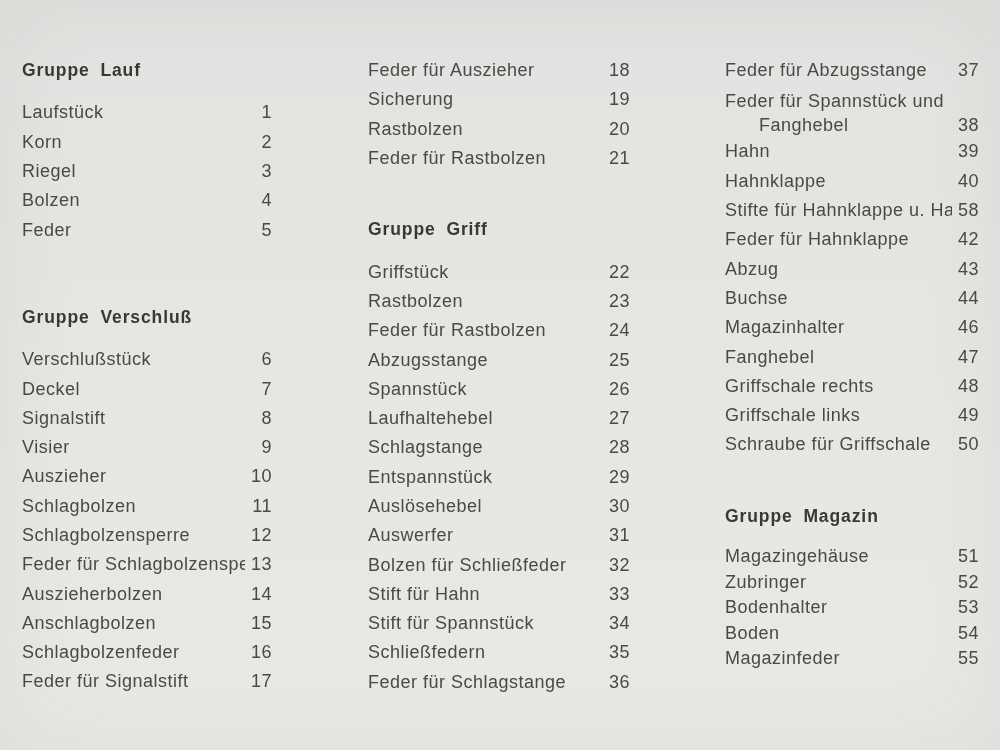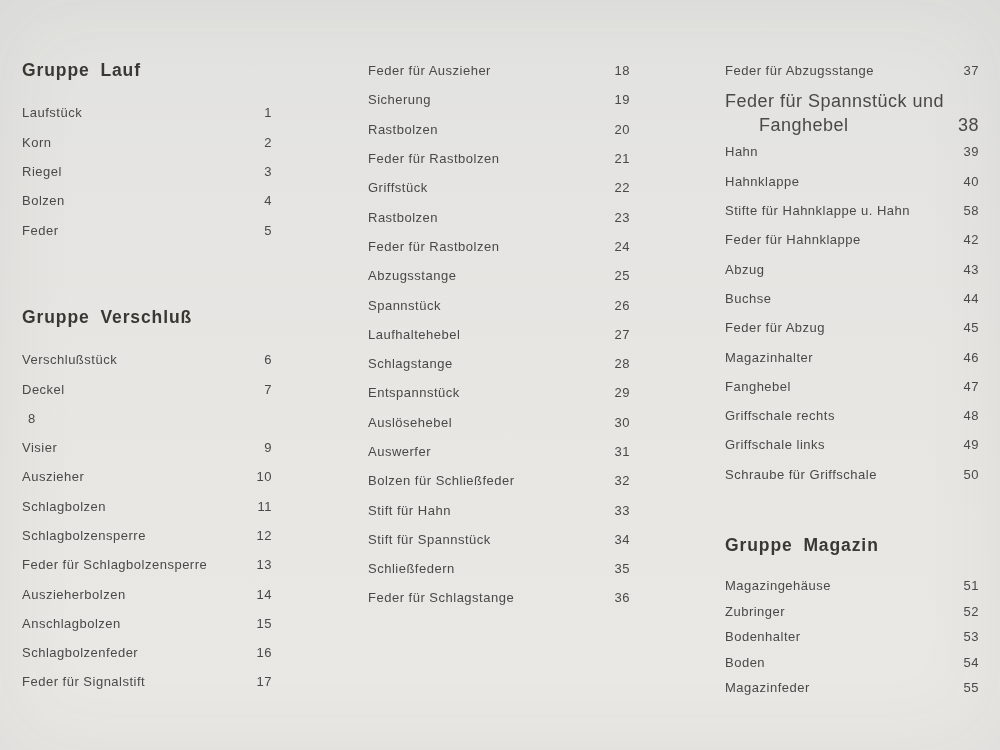--- a/index.html
+++ b/index.html
@@ -21,21 +21,21 @@
     height:29.3px;display:flex;align-items:center;
     font-weight:bold;font-size:17.5px;letter-spacing:0.9px;word-spacing:5px;
     color:var(--ink-strong,#3a3834);
     margin-bottom:13px;white-space:nowrap;
   }
   .block-heading:not(:first-child){margin-top:42px;}
   .block-spacer{height:16px;}
 
   .block-item{
     height:29.3px;display:flex;justify-content:space-between;align-items:center;
-    font-size:13px;letter-spacing:0.5px;white-space:nowrap;
+    font-size:18px;letter-spacing:0.5px;white-space:nowrap;
   }
   .col3 .block-heading ~ .block-item{height:25.5px;}
 
   .block-item2{
     height:52px;display:flex;justify-content:space-between;align-items:flex-end;
     font-size:18px;letter-spacing:0.5px;white-space:nowrap;
   }
   .i2-line{height:24px;line-height:24px;}
   .i2-indent{padding-left:34px;}
   .block-item2 .num{height:24px;line-height:24px;margin-top:16px;}
@@ -74,20 +74,21 @@
         <div class="block-heading">Gruppe Verschluß</div>
         <div class="block-item">
           <div class="label">Verschlußstück</div>
           <div class="num">6</div>
         </div>
         <div class="block-item">
           <div class="label">Deckel</div>
           <div class="num">7</div>
         </div>
         <div class="block-item">
+          <div class="label">Signalstift</div>
           <div class="num">8</div>
         </div>
         <div class="block-item">
           <div class="label">Visier</div>
           <div class="num">9</div>
         </div>
         <div class="block-item">
           <div class="label">Auszieher</div>
           <div class="num">10</div>
         </div>
@@ -130,20 +131,21 @@
           <div class="num">19</div>
         </div>
         <div class="block-item">
           <div class="label">Rastbolzen</div>
           <div class="num">20</div>
         </div>
         <div class="block-item">
           <div class="label">Feder für Rastbolzen</div>
           <div class="num">21</div>
         </div>
+        <div class="block-heading">Gruppe Griff</div>
         <div class="block-item">
           <div class="label">Griffstück</div>
           <div class="num">22</div>
         </div>
         <div class="block-item">
           <div class="label">Rastbolzen</div>
           <div class="num">23</div>
         </div>
         <div class="block-item">
           <div class="label">Feder für Rastbolzen</div>
@@ -228,24 +230,20 @@
         </div>
         <div class="block-item">
           <div class="label">Abzug</div>
           <div class="num">43</div>
         </div>
         <div class="block-item">
           <div class="label">Buchse</div>
           <div class="num">44</div>
         </div>
         <div class="block-item">
-          <div class="label">Feder für Abzug</div>
-          <div class="num">45</div>
-        </div>
-        <div class="block-item">
           <div class="label">Magazinhalter</div>
           <div class="num">46</div>
         </div>
         <div class="block-item">
           <div class="label">Fanghebel</div>
           <div class="num">47</div>
         </div>
         <div class="block-item">
           <div class="label">Griffschale rechts</div>
           <div class="num">48</div>

